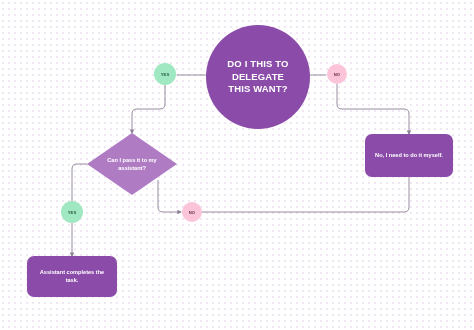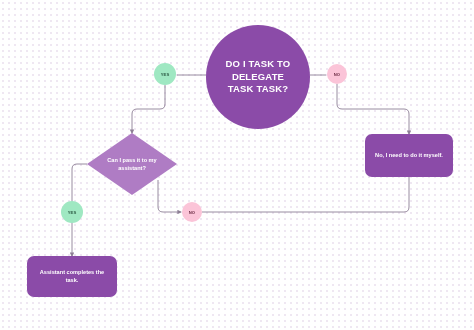--- a/index.html
+++ b/index.html
@@ -181,23 +181,23 @@
     <path d="M 337 84 L 337 104 Q 337 109 342 109 L 404 109 Q 409 109 409 114 L 409 134" fill="none" stroke="#8d7f95" stroke-width="0.9" marker-end="url(#arrow)"></path>
 
     <path d="M 87 164 L 77 164 Q 72 164 72 169 L 72 256" fill="none" stroke="#8d7f95" stroke-width="0.9" marker-end="url(#arrow)"></path>
 
     <path d="M 158 180 L 158 207 Q 158 212 163 212 L 181 212" fill="none" stroke="#8d7f95" stroke-width="0.9" marker-end="url(#arrow)"></path>
     <path d="M 202 212 L 404 212 Q 409 212 409 207 L 409 177" fill="none" stroke="#8d7f95" stroke-width="0.9"></path>
   </svg>
 
   <div class="node" id="node-circle">
     <div class="label">
-      <span>DO I TASK TO</span><br>
+      <span>DO I THIS TO</span><br>
       <span>DELEGATE</span><br>
-      <span>TASK TASK?</span>
+      <span>THIS WANT?</span>
     </div>
   </div>
 
   <div class="node" id="node-diamond">
     <div class="diamond-shape"></div>
     <div class="label">Can I pass it to my assistant?</div>
   </div>
 
   <div class="node rect" id="node-rect-myself">
     <div class="label">No, I need to do it myself.</div>

